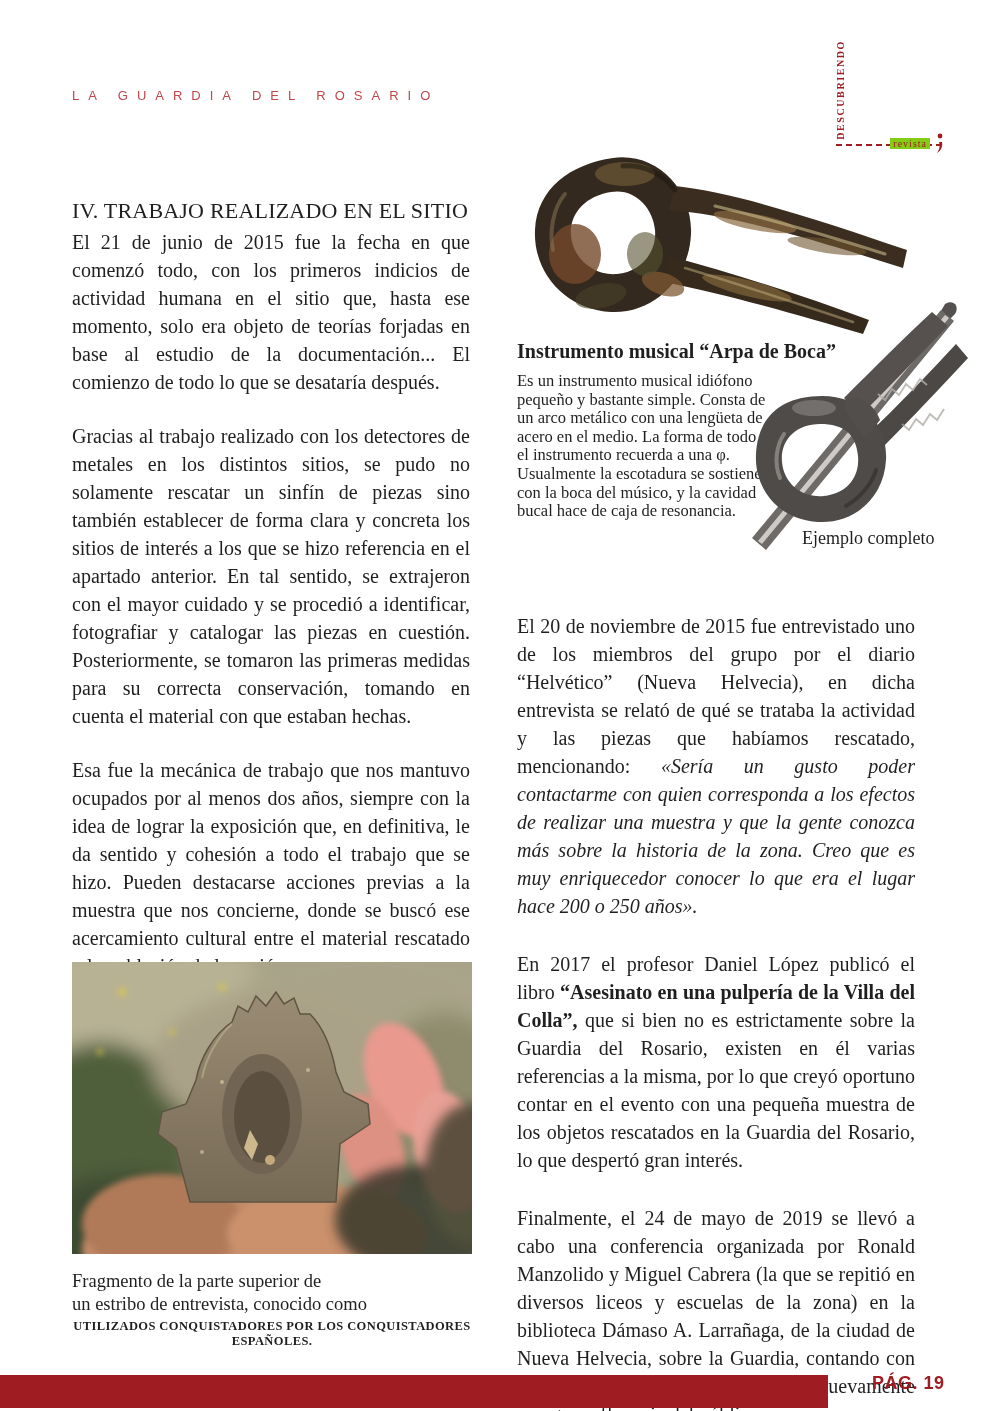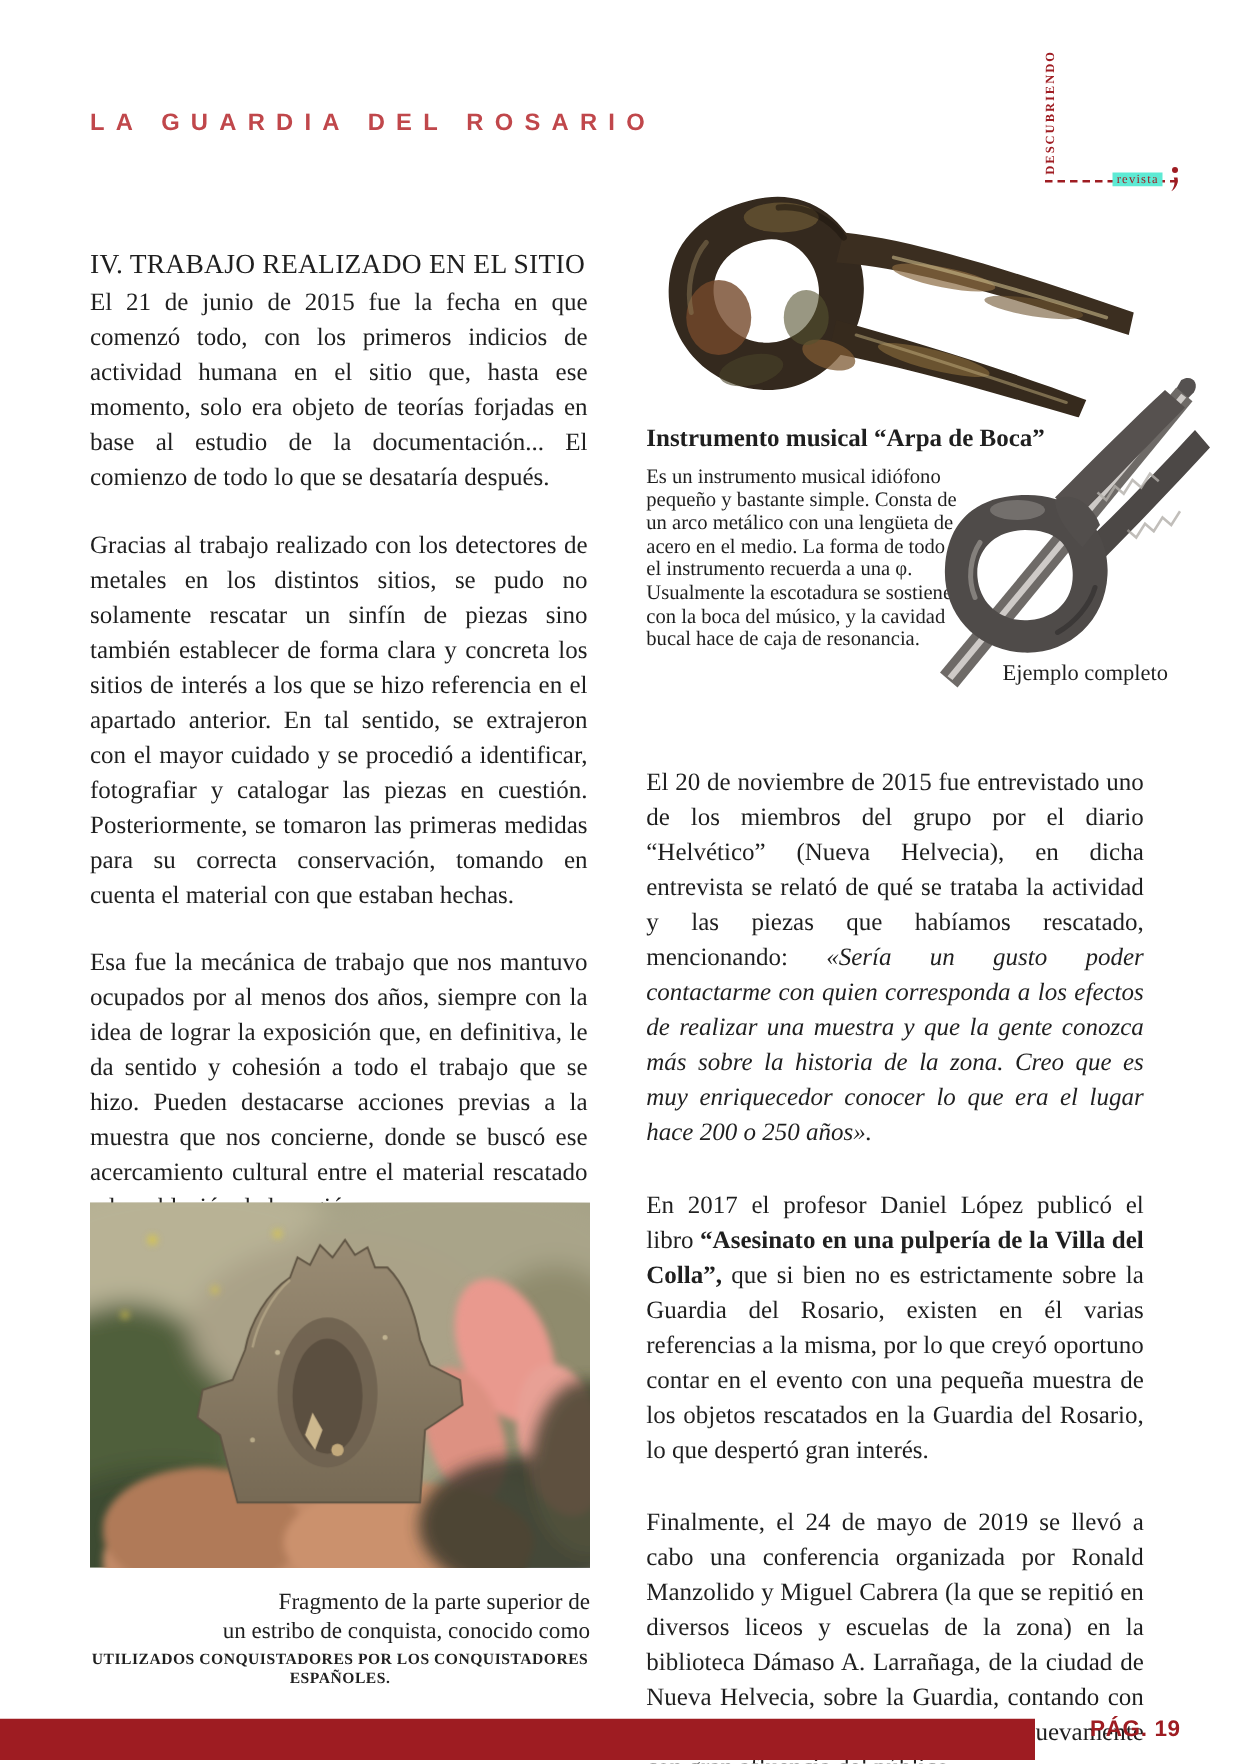--- a/index.html
+++ b/index.html
@@ -6,21 +6,21 @@
   .page {
     position:relative; width:1000px; height:1411px; margin:0 auto;
     background:#ffffff; overflow:hidden;
     font-family:"Liberation Serif", serif; color:#1f1f1f;
   }
 
   
   .masthead-title {
     position:absolute; left:72px; top:88px;
     font-family:"Liberation Sans", sans-serif;
-    font-size:19px; font-weight:700; letter-spacing:9px; color:#c0474b;
+    font-size:13px; font-weight:400; letter-spacing:9px; color:#c0474b;
     white-space:nowrap;
   }
 
   
   .logo { position:absolute; left:836px; top:40px; width:106px; color:#9e1c22; }
   .logo-row { display:flex; align-items:stretch; }
   .logo-vertical {
     writing-mode:vertical-rl; transform:rotate(180deg);
     font-size:10px; font-weight:700; letter-spacing:1.6px; line-height:1;
     margin-right:2px; text-transform:uppercase;
@@ -28,21 +28,21 @@
   .logo-word { font-weight:700; font-size:36px; line-height:29px; letter-spacing:-1px; }
   .logo-word-line { position:relative; }
   .logo-emblem {
     position:absolute; left:27px; top:7px; width:14px; height:17px;
     border-radius:50%;
     background-image:radial-gradient(#f5e9df 1px, rgba(245,233,223,0) 1.3px);
     background-size:4px 4px; opacity:.85; pointer-events:none;
   }
   .logo-tagline { position:relative; border-top:2px dashed #9e1c22; margin-top:4px; height:12px; }
   .logo-tagline .revista {
-    position:absolute; right:12px; top:-8px; background:#5eead4; padding:0 3px;
+    position:absolute; right:12px; top:-8px; background:#84cc16; padding:0 3px;
     font-size:10px; letter-spacing:1px; font-weight:400;
   }
   .logo-flourish { position:absolute; right:-4px; top:-14px; }
 
   
   .section-title { position:absolute; left:72px; top:180px; font-size:22px; font-weight:400; letter-spacing:.2px; white-space:nowrap; }
   .col-left  { position:absolute; left:72px;  top:228px; width:398px; }
   .col-right { position:absolute; left:517px; top:612px; width:398px; }
   .col-left p, .col-right p {
     margin:0 0 26px 0; font-size:20px; line-height:28px; text-align:justify;
@@ -52,21 +52,21 @@
   .col-right p b { font-weight:700; }
 
   
   .artifact1 { position:absolute; left:505px; top:136px; }
   .instrument-title { position:absolute; left:517px; top:340px; font-size:20px; font-weight:700; white-space:nowrap; }
   .instrument-desc  { position:absolute; left:517px; top:372px; width:252px; font-size:16.5px; line-height:18.6px; text-align:left; }
   .artifact2 { position:absolute; left:726px; top:296px; }
   .example-caption { position:absolute; left:802px; top:528px; font-size:18px; }
 
   .photo-fig { position:absolute; left:72px; top:962px; width:400px; }
-  .photo-caption { margin-top:12px; text-align:right; font-size:18.5px; line-height:23px; }
+  .photo-caption { margin-top:12px; text-align:left; font-size:18.5px; line-height:23px; }
   .photo-subcaption { margin-top:3px; text-align:center; font-size:12.5px; font-weight:700; letter-spacing:.4px; }
 
   
   .footer-bar { position:absolute; left:0; top:1375px; width:828px; height:33px; background:#9e1c22; }
   .page-number {
     position:absolute; left:872px; top:1373px;
     font-family:"Liberation Sans", sans-serif; font-weight:700; font-size:18px;
     color:#9e1c22; letter-spacing:.5px;
   }
 </style>
@@ -203,21 +203,21 @@
           <circle cx="150" cy="120" r="2" fill="#bfb291"></circle>
           <circle cx="236" cy="108" r="2" fill="#bfb291"></circle>
           <circle cx="130" cy="190" r="2" fill="#b8aa88"></circle>
           <path d="M160,62 C146,74 134,96 130,116" stroke="#b5a888" stroke-width="2" fill="none" opacity=".8"></path>
         </g>
       </g>
     </svg>
     <figcaption>
       <div class="photo-caption">
         <div>Fragmento de la parte superior de</div>
-        <div>un estribo de conquista, conocido como</div>
+        <div>un estribo de entrevista, conocido como</div>
       </div>
       <div class="photo-subcaption">UTILIZADOS CONQUISTADORES POR LOS CONQUISTADORES ESPAÑOLES.</div>
     </figcaption>
   </figure>
 
   <div class="footer-bar"></div>
   <div class="page-number">PÁG. 19</div>
 
 </div>
 

